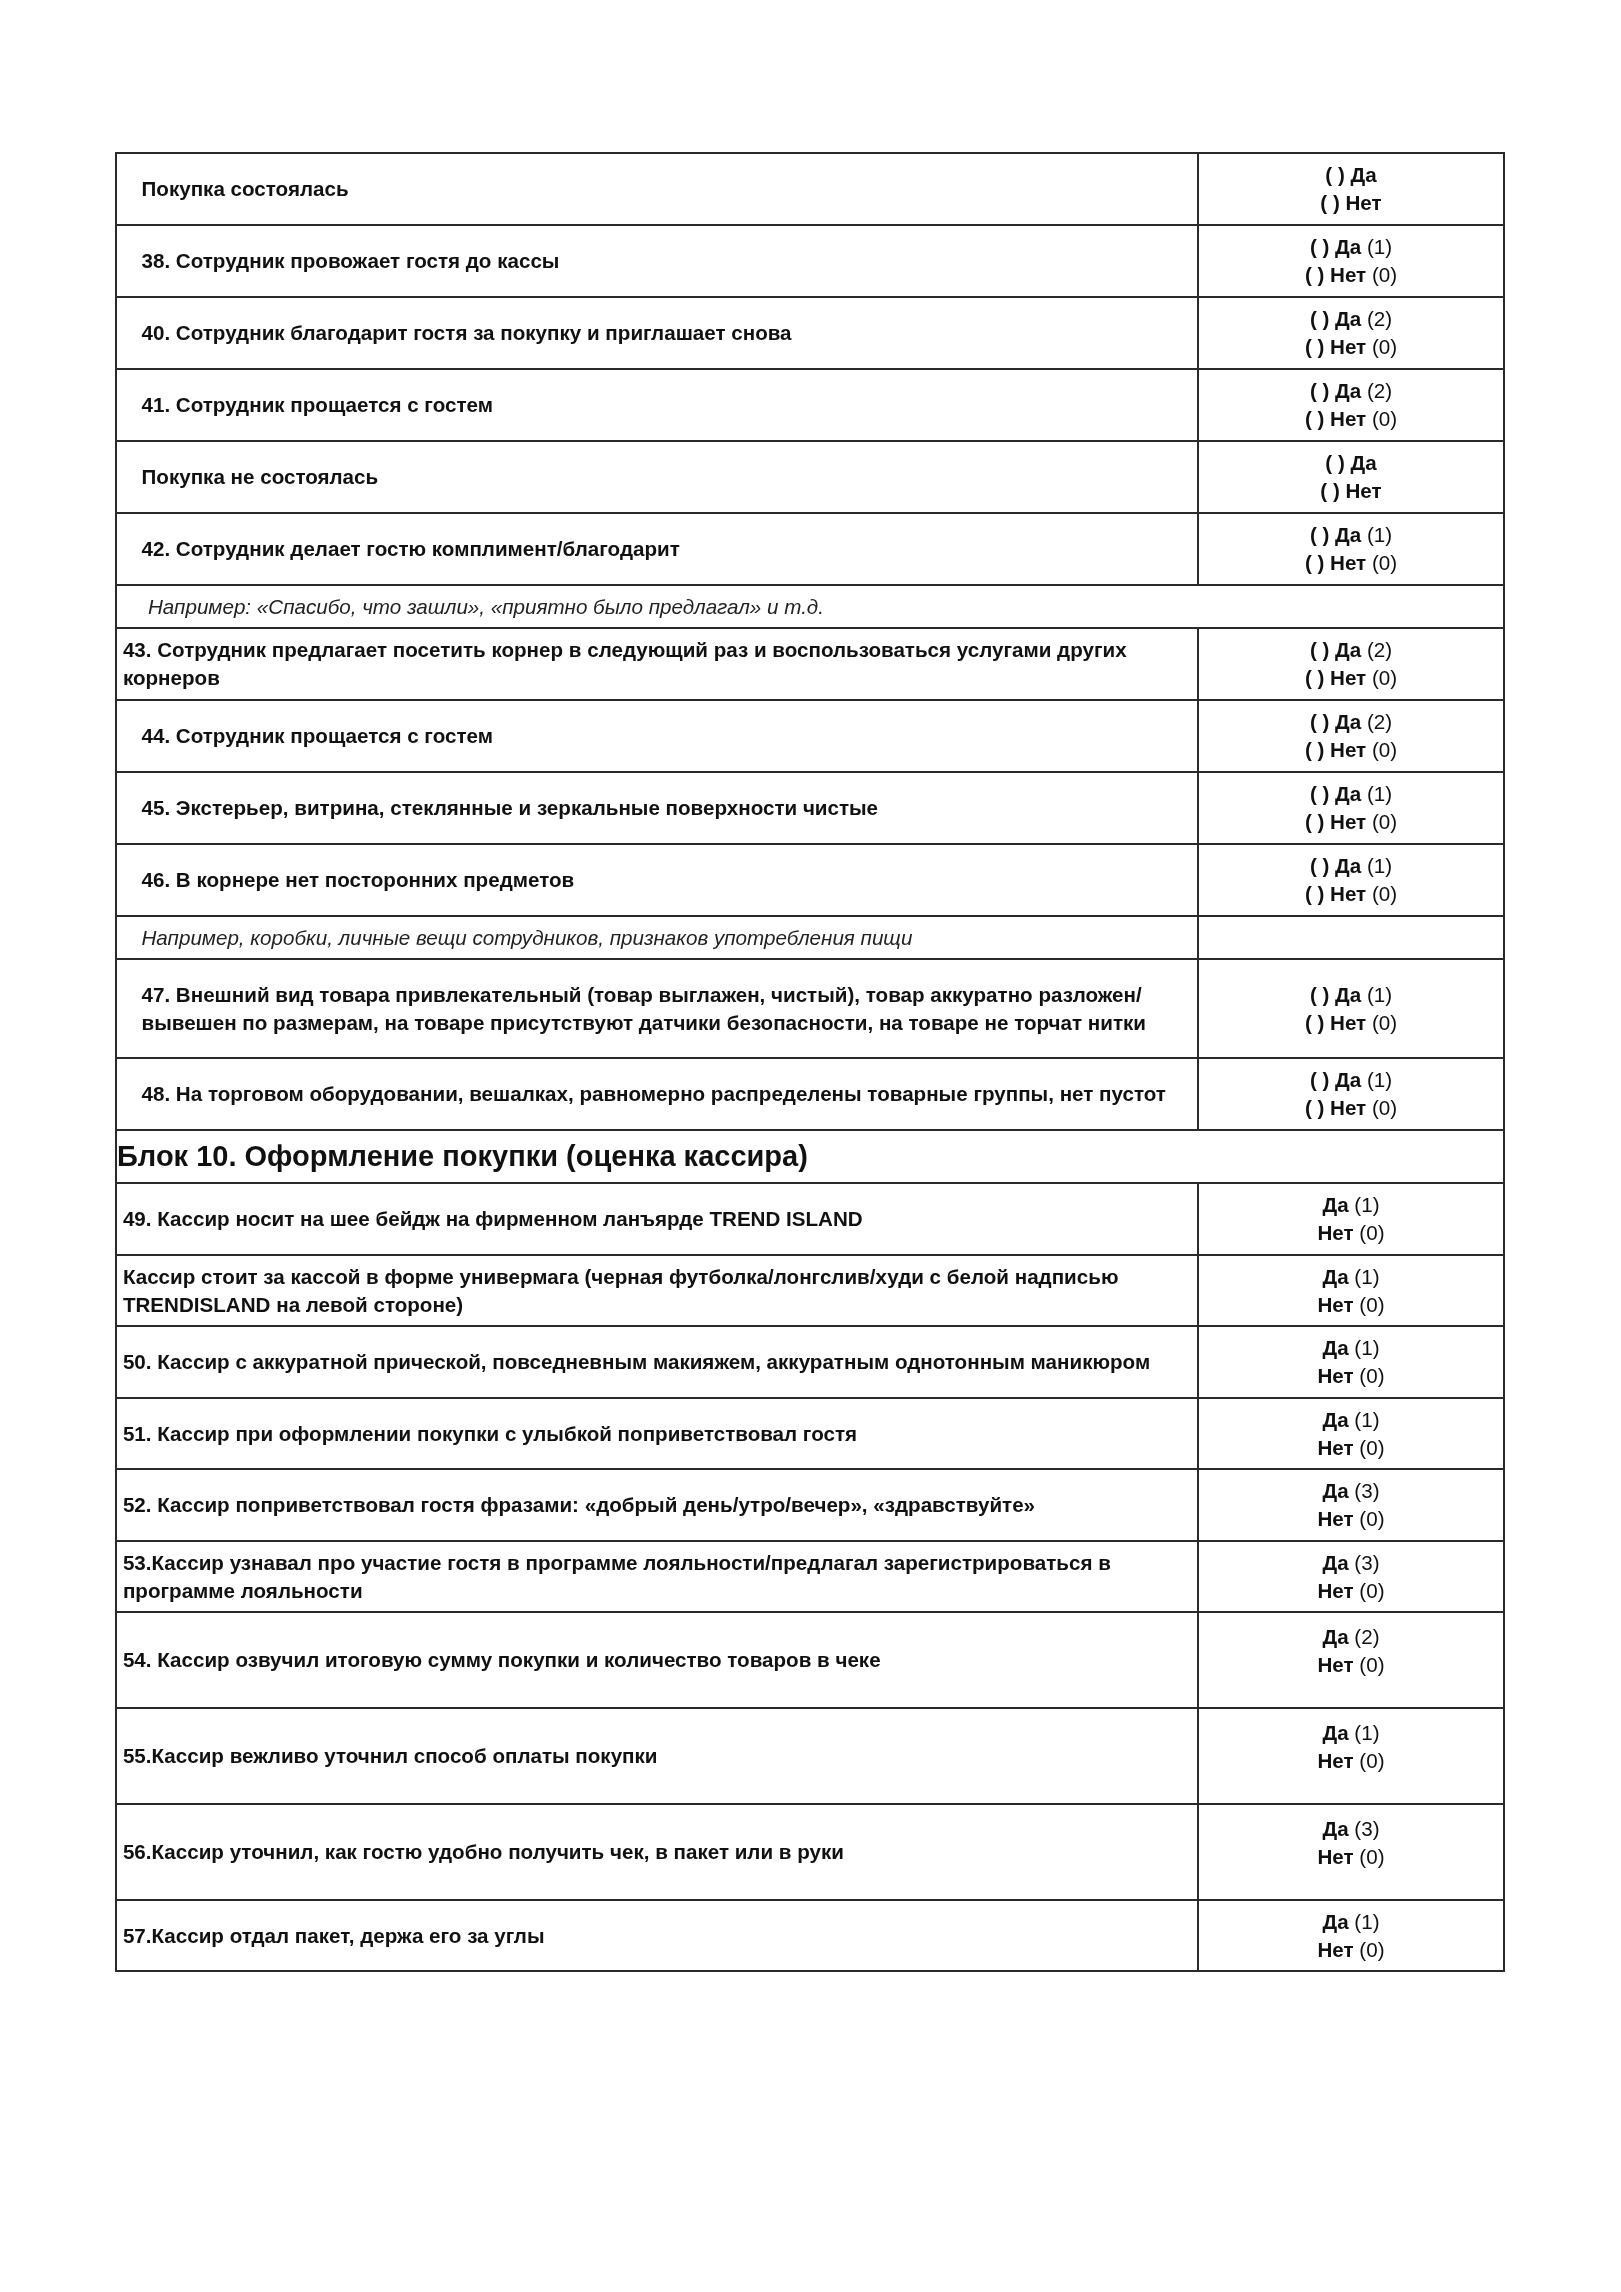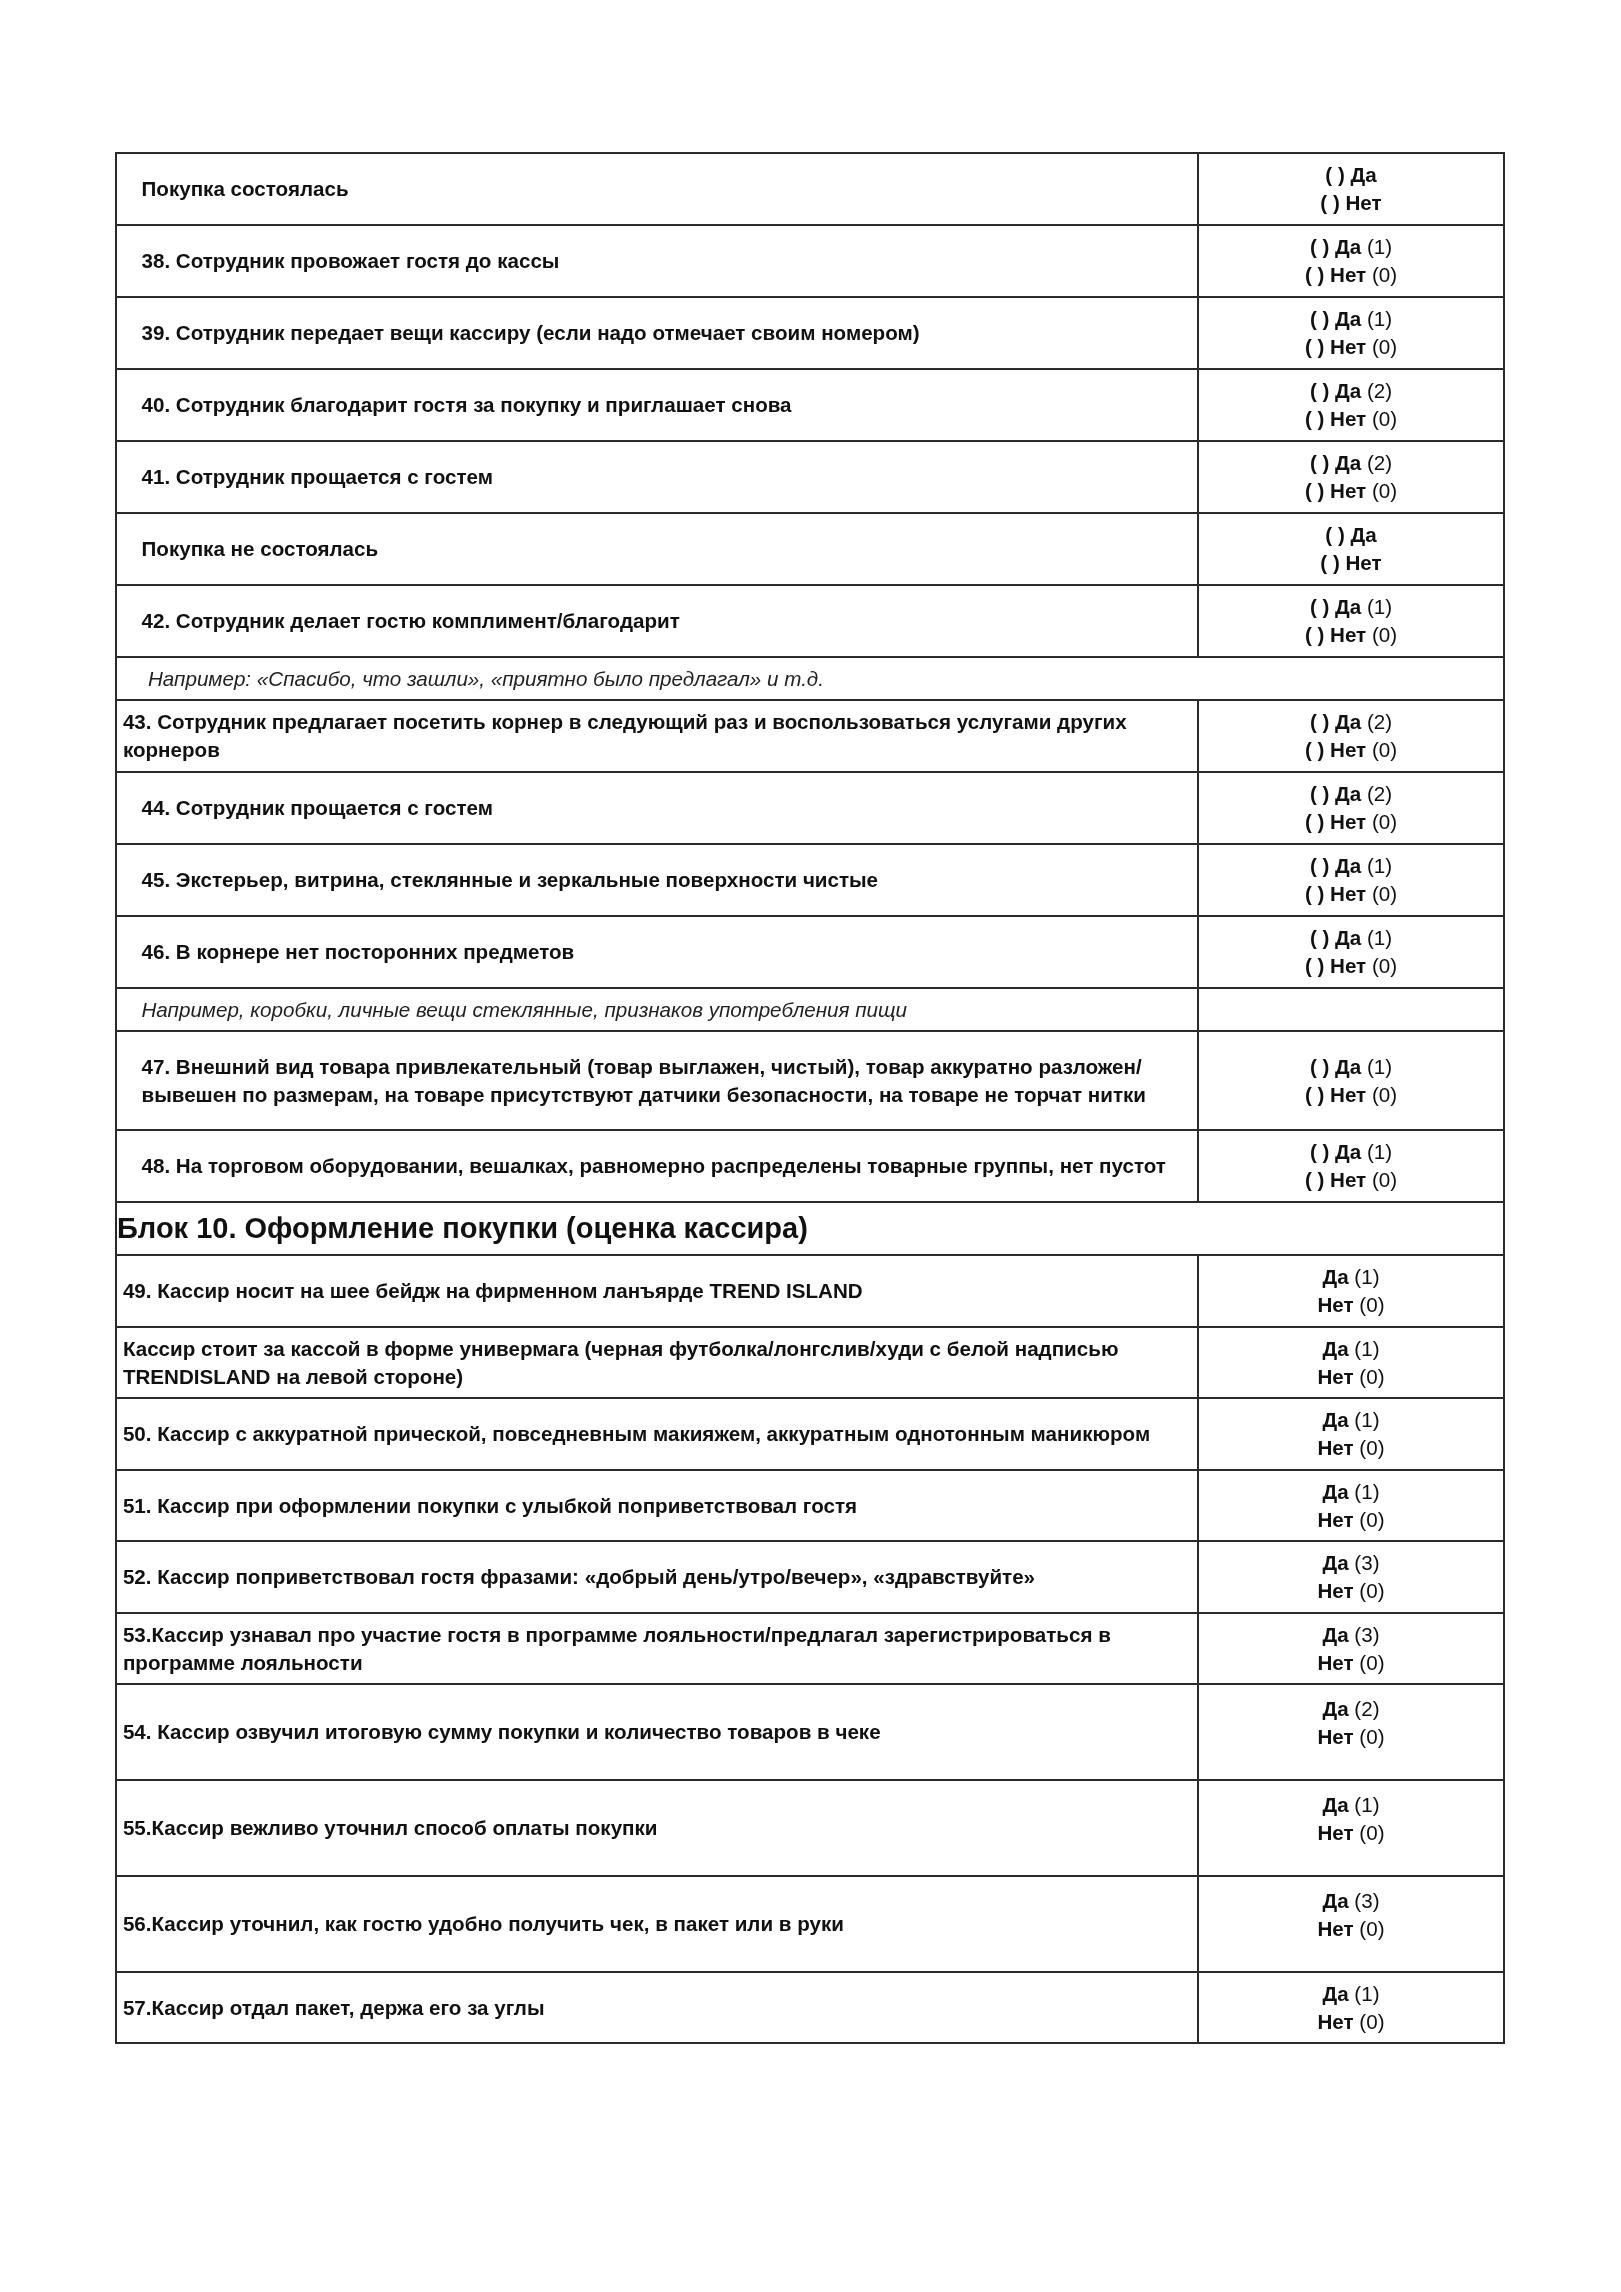--- a/index.html
+++ b/index.html
@@ -46,27 +46,20 @@
       </td>
     </tr>
     <tr class="h73">
       <td class="q ind">38. Сотрудник провожает гостя до кассы</td>
       <td class="ans">
         <span class="opt"><b>( ) Да</b> <span class="score">(1)</span></span>
         <span class="opt"><b>( ) Нет</b> <span class="score">(0)</span></span>
       </td>
     </tr>
     <tr class="h73">
-      <td class="q ind">39. Сотрудник передает вещи кассиру (если надо отмечает своим номером)</td>
-      <td class="ans">
-        <span class="opt"><b>( ) Да</b> <span class="score">(1)</span></span>
-        <span class="opt"><b>( ) Нет</b> <span class="score">(0)</span></span>
-      </td>
-    </tr>
-    <tr class="h73">
       <td class="q ind">40. Сотрудник благодарит гостя за покупку и приглашает снова</td>
       <td class="ans">
         <span class="opt"><b>( ) Да</b> <span class="score">(2)</span></span>
         <span class="opt"><b>( ) Нет</b> <span class="score">(0)</span></span>
       </td>
     </tr>
     <tr class="h73">
       <td class="q ind">41. Сотрудник прощается с гостем</td>
       <td class="ans">
         <span class="opt"><b>( ) Да</b> <span class="score">(2)</span></span>
@@ -113,21 +106,21 @@
       </td>
     </tr>
     <tr class="h73">
       <td class="q ind">46. В корнере нет посторонних предметов</td>
       <td class="ans">
         <span class="opt"><b>( ) Да</b> <span class="score">(1)</span></span>
         <span class="opt"><b>( ) Нет</b> <span class="score">(0)</span></span>
       </td>
     </tr>
     <tr class="h44">
-      <td class="note ind2">Например, коробки, личные вещи стеклянные, признаков употребления пищи</td>
+      <td class="note ind2">Например, коробки, личные вещи сотрудников, признаков употребления пищи</td>
       <td></td>
     </tr>
     <tr class="h101">
       <td class="q ind">47. Внешний вид товара привлекательный (товар выглажен, чистый), товар аккуратно разложен/вывешен по размерам, на товаре присутствуют датчики безопасности, на товаре не торчат нитки</td>
       <td class="ans">
         <span class="opt"><b>( ) Да</b> <span class="score">(1)</span></span>
         <span class="opt"><b>( ) Нет</b> <span class="score">(0)</span></span>
       </td>
     </tr>
     <tr class="h73">

